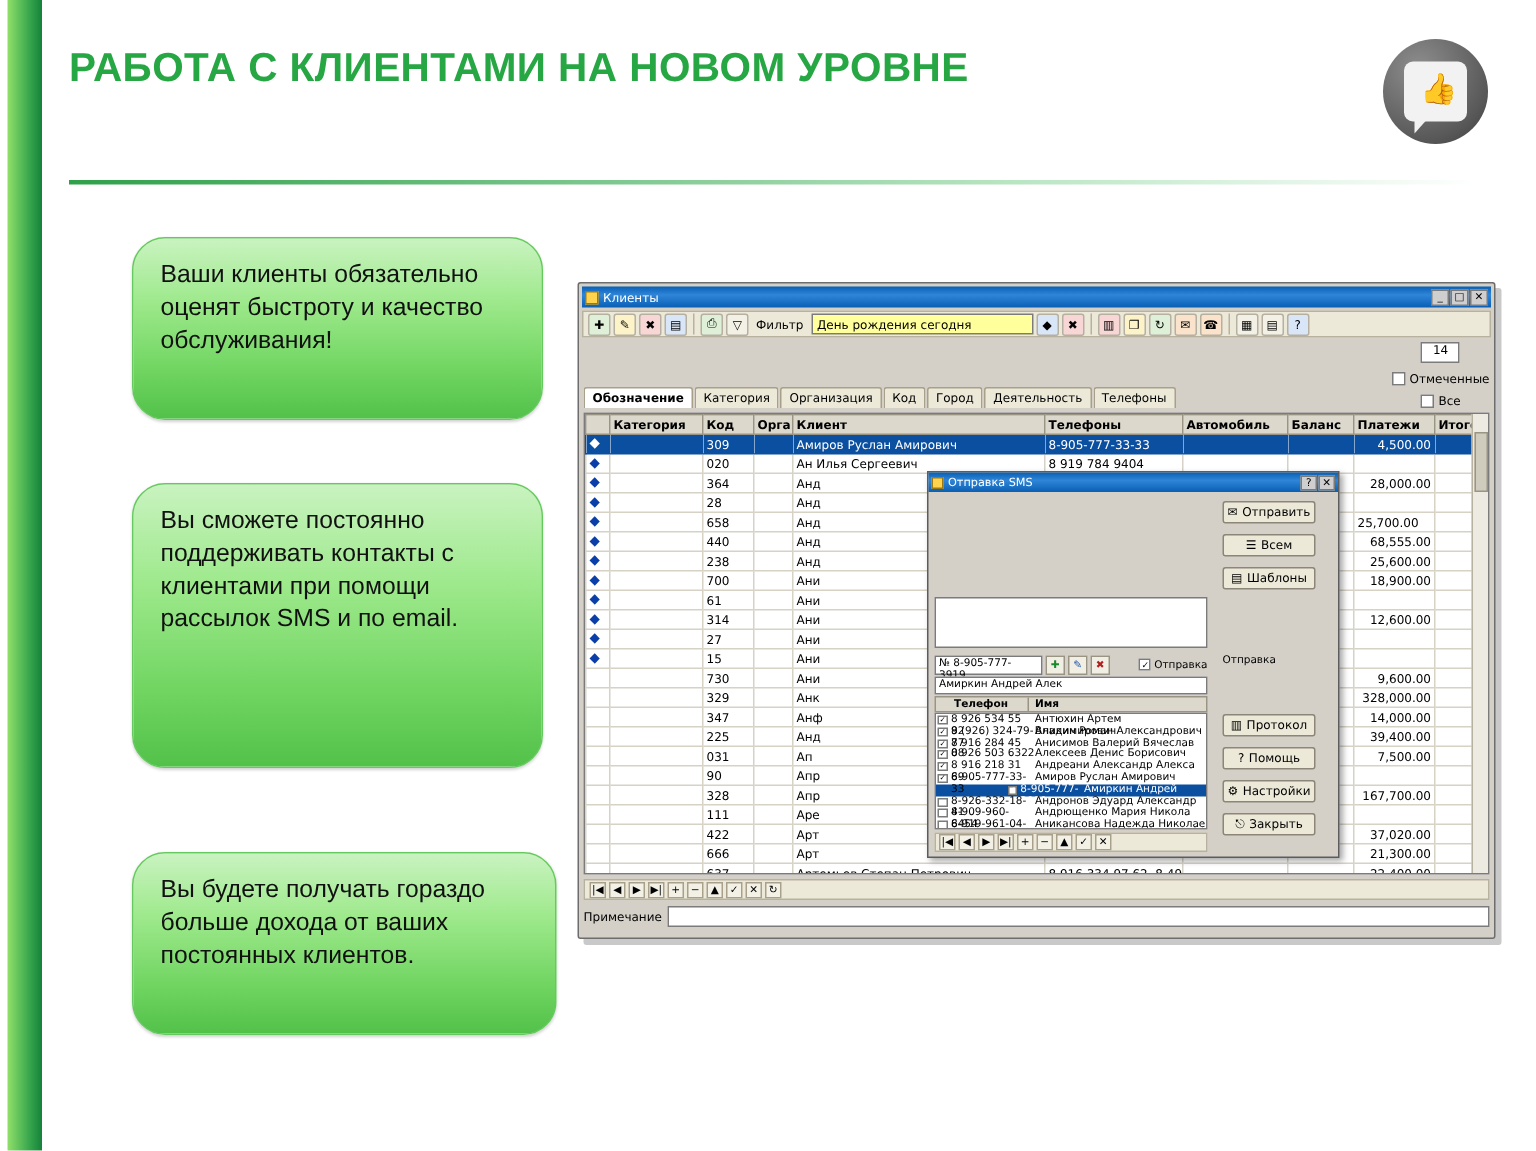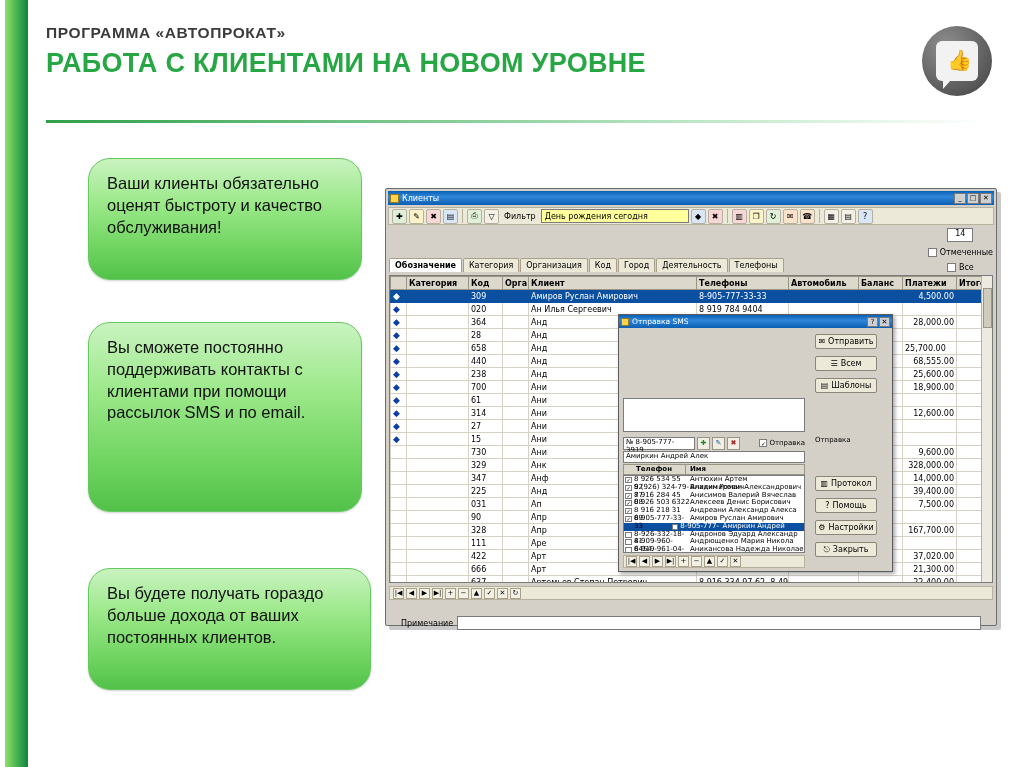--- a/index.html
+++ b/index.html
@@ -88,21 +88,21 @@
   table.grid tr.sel td { background:#0a4fa0; color:#fff; border-color:#0a4fa0; }
   .mark { color:#0a3ea8; font-size:9px; }
   .c-mark{width:16px}.c-cat{width:62px}.c-code{width:34px}.c-org{width:26px}
   .c-client{width:168px}.c-phone{width:92px}.c-auto{width:70px}.c-bal{width:44px}
   .c-pay{width:54px}.c-tot{width:40px}
 
   .bottom-nav { margin:0 3px; height:14px; background:#ece9d8; border:1px solid #b7b2a0;
     display:flex; align-items:center; gap:2px; padding:0 3px; }
   .navbtn { width:11px; height:11px; border:1px solid #a9a08b; background:#f3f1e6;
     font-size:7px; line-height:9px; text-align:center; }
-  .note-row { margin:15px; height:16px; display:flex; align-items:center; gap:4px; }
+  .note-row { margin:3px; height:16px; display:flex; align-items:center; gap:4px; }
   .note-row .nlabel { font-size:8px; }
   .note-row .ninput { flex:1; height:14px; background:#fff; border:1px solid #7b7b7b; }
 
   
   .sms { position:absolute; left:232px; top:125px; width:275px; height:258px;
     background:#d4d0c8; border:1px solid #5c5c5c; box-shadow:2px 2px 4px rgba(0,0,0,.35); }
   .sms-title { height:13px; background:linear-gradient(to bottom,#0a5fb4,#2f86d8 40%,#0a5fb4);
     color:#fff; font-size:7.5px; display:flex; align-items:center; padding:0 2px; }
   .sms-title .si { width:8px; height:8px; background:#ffd34d; border:1px solid #9a7a16; margin-right:3px; }
   .sms-title .sbtns { margin-left:auto; display:flex; gap:1px; }
@@ -145,21 +145,20 @@
   .scroll-v .thumb { position:absolute; top:12px; left:1px; width:9px; height:40px; background:#cfcbbd; border:1px solid #9a9484; }
 </style>
 </head>
 <body>
 
 <div class="left-bar">
   <div class="left-bar-inner"></div>
 </div>
 
 <div class="header">
-  <div class="sub">ПРОГРАММА «АВТОПРОКАТ»</div>
   <div class="main">РАБОТА С КЛИЕНТАМИ НА НОВОМ УРОВНЕ</div>
 </div>
 <div class="header-rule"></div>
 
 <div class="badge">
   <div class="inner">
       <div class="thumb">👍</div>
     </div>
 </div>
 

